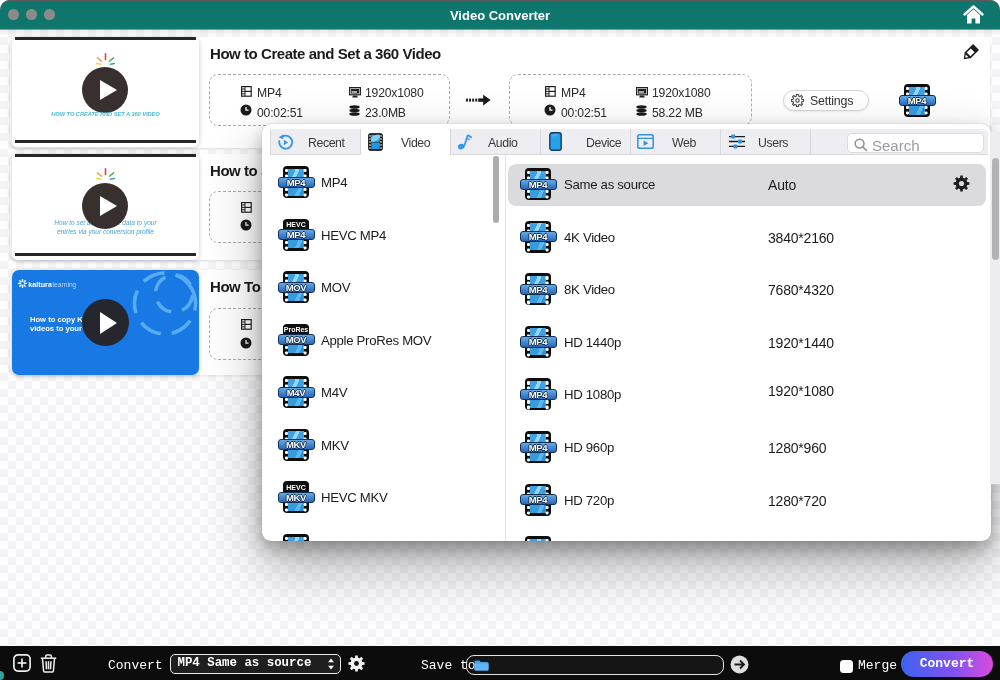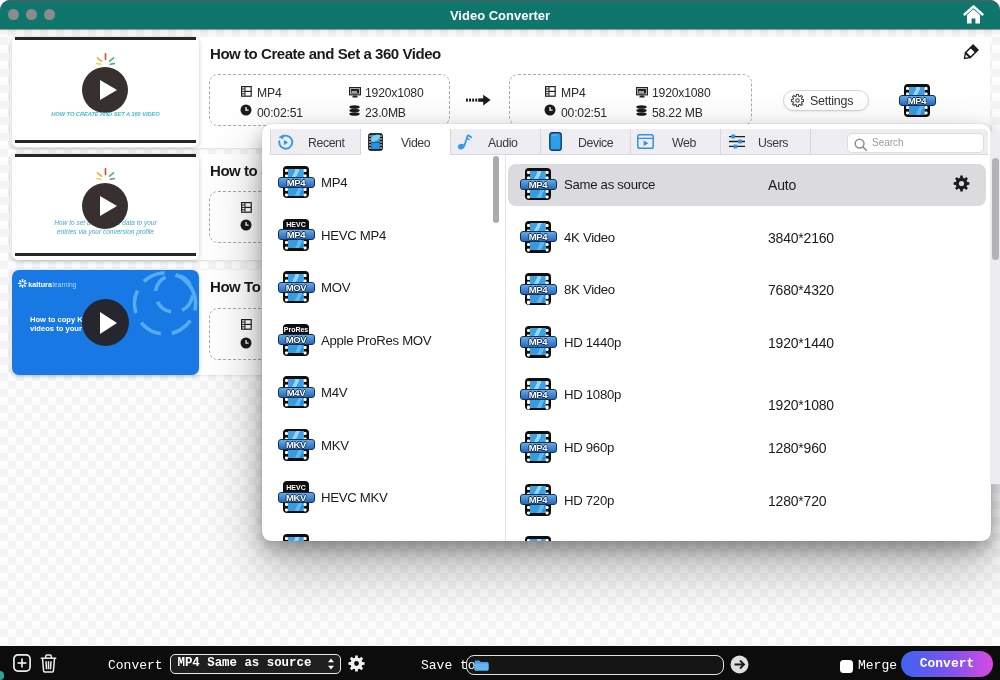--- a/index.html
+++ b/index.html
@@ -55,21 +55,21 @@
 #panel { position:absolute; left:262px; top:124px; width:729px; height:417px; background:#fff;
   border-radius:9px; box-shadow:0 8px 18px rgba(0,0,0,0.28), 0 25px 55px rgba(0,0,0,0.30), 0 0 1px rgba(0,0,0,0.3); overflow:hidden; }
 #tabstrip { position:absolute; left:8px; top:5px; width:718px; height:26px; background:#EDEDF2;
   border-radius:5px 5px 0 0; border-bottom:1px solid #d9d9dd;padding-left:26px; }
 .tabsep { position:absolute; top:0; width:1px; height:26px; background:#d7d7db; }
 .tabsel { position:absolute; left:90px; top:0; width:90px; height:27px; background:#fff; }
 .tablab { position:absolute; top:6.5px; font-size:12.3px; letter-spacing:-0.4px; color:#3a3a3c; }
 .tabico { position:absolute; top:5px; }
 #search { position:absolute; left:577px; top:4px; width:137px; height:19.5px; background:#fff;
   border:1px solid #dcdcdf; border-radius:5px; }
-#search span { position:absolute; left:24px; top:2.5px; font-size:10px; color:#9b9ba0; }
+#search span { position:absolute; left:24px; top:2.5px; font-size:15px; color:#9b9ba0; }
 
 
 .lrow { position:absolute; font-size:13.2px; letter-spacing:-0.3px; color:#1b1b1d; }
 .lval { font-size:14px; letter-spacing:-0.2px; }
 #lscroll { position:absolute; left:231px; top:32px; width:6px; height:67px; background:#ababad; border-radius:3px; }
 #pdivider { position:absolute; left:243px; top:31px; width:1px; bottom:0; background:#e3e3e6; }
 #selrow { position:absolute; left:245.5px; top:40px; width:478px; height:42px; background:#DBDBDE; border-radius:8px; }
 
 
 #wsb { position:absolute; left:990px; top:132px; width:10px; height:352px; background:#EDEDEF; }
@@ -320,21 +320,21 @@
         <path d="M7.2 13.2 L10.8 2.0" fill="none" stroke="#3a97e8" stroke-width="1.8"></path>
         <path d="M10.8 2.0 L14.8 4.8" fill="none" stroke="#3a97e8" stroke-width="1.8"></path>
         <path d="M10.3 5.4 L12.6 7" fill="none" stroke="#3a97e8" stroke-width="1.4"></path>
       </svg>
       <div class="tablab" style="left:218px;">Audio</div>
 
       <svg class="tabico" style="left:279px;top:3px;" width="13" height="19" viewBox="0 0 13 19">
         <rect x="0.8" y="0.8" width="11.4" height="17.4" rx="2.2" fill="#29a0e8" stroke="#0d3e66" stroke-width="1.4"></rect>
         <path d="M2.2 3.4 L6.2 1.8 L9.8 2.2 L4.8 4.8 Z" fill="#55b6ee" opacity="0.8"></path>
       </svg>
-      <div class="tablab" style="left:308px;text-align:center;">Device</div>
+      <div class="tablab" style="left:316px;text-align:center;">Device</div>
 
       <svg class="tabico" style="left:367px;top:5px;" width="17" height="15" viewBox="0 0 17 15">
         <rect x="0.8" y="0.8" width="15.4" height="13.4" rx="1.8" fill="none" stroke="#2e93e4" stroke-width="1.5"></rect>
         <line x1="0.8" y1="4.4" x2="16.2" y2="4.4" stroke="#2e93e4" stroke-width="1.3"></line>
         <path d="M6.6 6.4 L11.4 9.2 L6.6 12 Z" fill="#2e93e4"></path>
       </svg>
       <div class="tablab" style="left:402px;">Web</div>
 
       <svg class="tabico" style="left:459px;top:5px;" width="16" height="15" viewBox="0 0 16 15">
         <g stroke="#1d1d1f" stroke-width="1.4">
@@ -465,21 +465,21 @@
     <div class="lrow" style="left:302px;top:210.8px;">HD 1440p</div>
     <div class="lrow lval" style="left:506px;top:210.8px;">1920*1440</div>
     <div class="fi" style="left:260px;top:254.4px;">
         <div class="fbody"></div>
         <div class="fpt"></div>
         <div class="fpb"></div>
         <div class="fh"></div>
         <div class="fpill">MP4</div>
       </div>
     <div class="lrow" style="left:302px;top:263.4px;">HD 1080p</div>
-    <div class="lrow lval" style="left:506px;top:273px;text-align:right;">1920*1080</div>
+    <div class="lrow lval" style="left:506px;top:259px;text-align:right;">1920*1080</div>
     <div class="fi" style="left:260px;top:307px;">
         <div class="fbody"></div>
         <div class="fpt"></div>
         <div class="fpb"></div>
         <div class="fh"></div>
         <div class="fpill">MP4</div>
       </div>
     <div class="lrow" style="left:302px;top:316px;">HD 960p</div>
     <div class="lrow lval" style="left:506px;top:316px;">1280*960</div>
     <div class="fi" style="left:260px;top:359.6px;">

